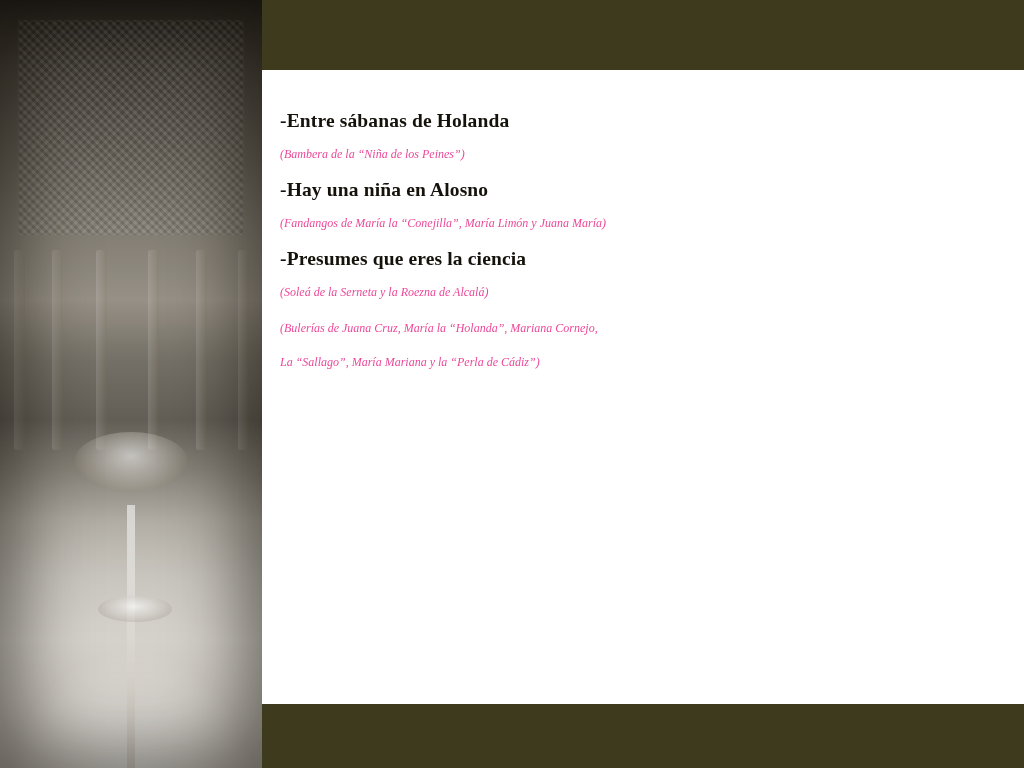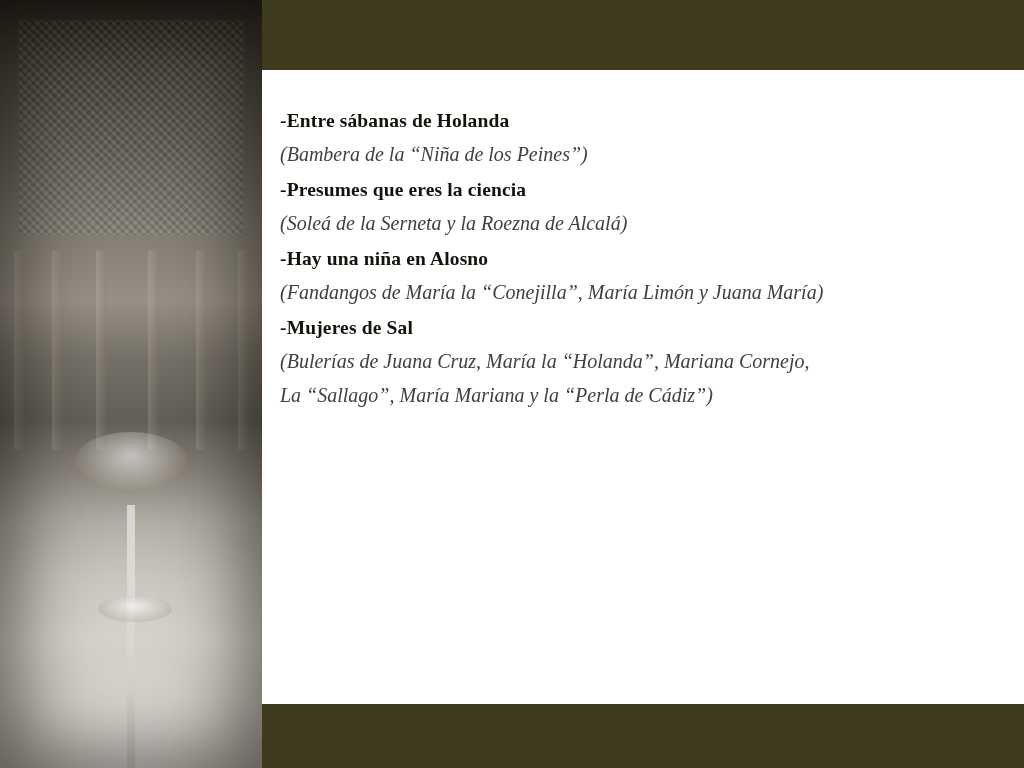--- a/index.html
+++ b/index.html
@@ -145,22 +145,22 @@
     font-family: "Liberation Serif", serif;
     font-weight: bold;
     font-size: 19.5px;
     color: #15120b;
     line-height: 33px;
     letter-spacing: 0.15px;
   }
   .entry-sub {
     font-family: "Liberation Serif", serif;
     font-style: italic;
-    font-size: 20px;
-    color: #404040;
+    font-size: 12px;
+    color: #ec4899;
     line-height: 34px;
   }
 </style>
 </head>
 <body>
 
 <div class="slide">
 
   <div class="bar-top"></div>
   <div class="bar-bottom"></div>
@@ -183,29 +183,28 @@
   </div>
 
   <div class="content">
 
     <div class="entry">
       <div class="entry-title">-Entre sábanas de Holanda</div>
       <div class="entry-sub">(Bambera de la “Niña de los Peines”)</div>
     </div>
 
     <div class="entry">
+      <div class="entry-title">-Hay una niña en Alosno</div>
+      <div class="entry-sub">(Fandangos de María la “Conejilla”, María Limón y Juana María)</div>
+    </div>
+
+    <div class="entry">
       <div class="entry-title">-Presumes que eres la ciencia</div>
       <div class="entry-sub">(Soleá de la Serneta y la Roezna de Alcalá)</div>
     </div>
 
     <div class="entry">
-      <div class="entry-title">-Hay una niña en Alosno</div>
-      <div class="entry-sub">(Fandangos de María la “Conejilla”, María Limón y Juana María)</div>
-    </div>
-
-    <div class="entry">
-      <div class="entry-title">-Mujeres de Sal</div>
       <div class="entry-sub">(Bulerías de Juana Cruz, María la “Holanda”, Mariana Cornejo,</div>
       <div class="entry-sub">La “Sallago”, María Mariana y la “Perla de Cádiz”)</div>
     </div>
 
   </div>
 </div>
 
 </body></html>

